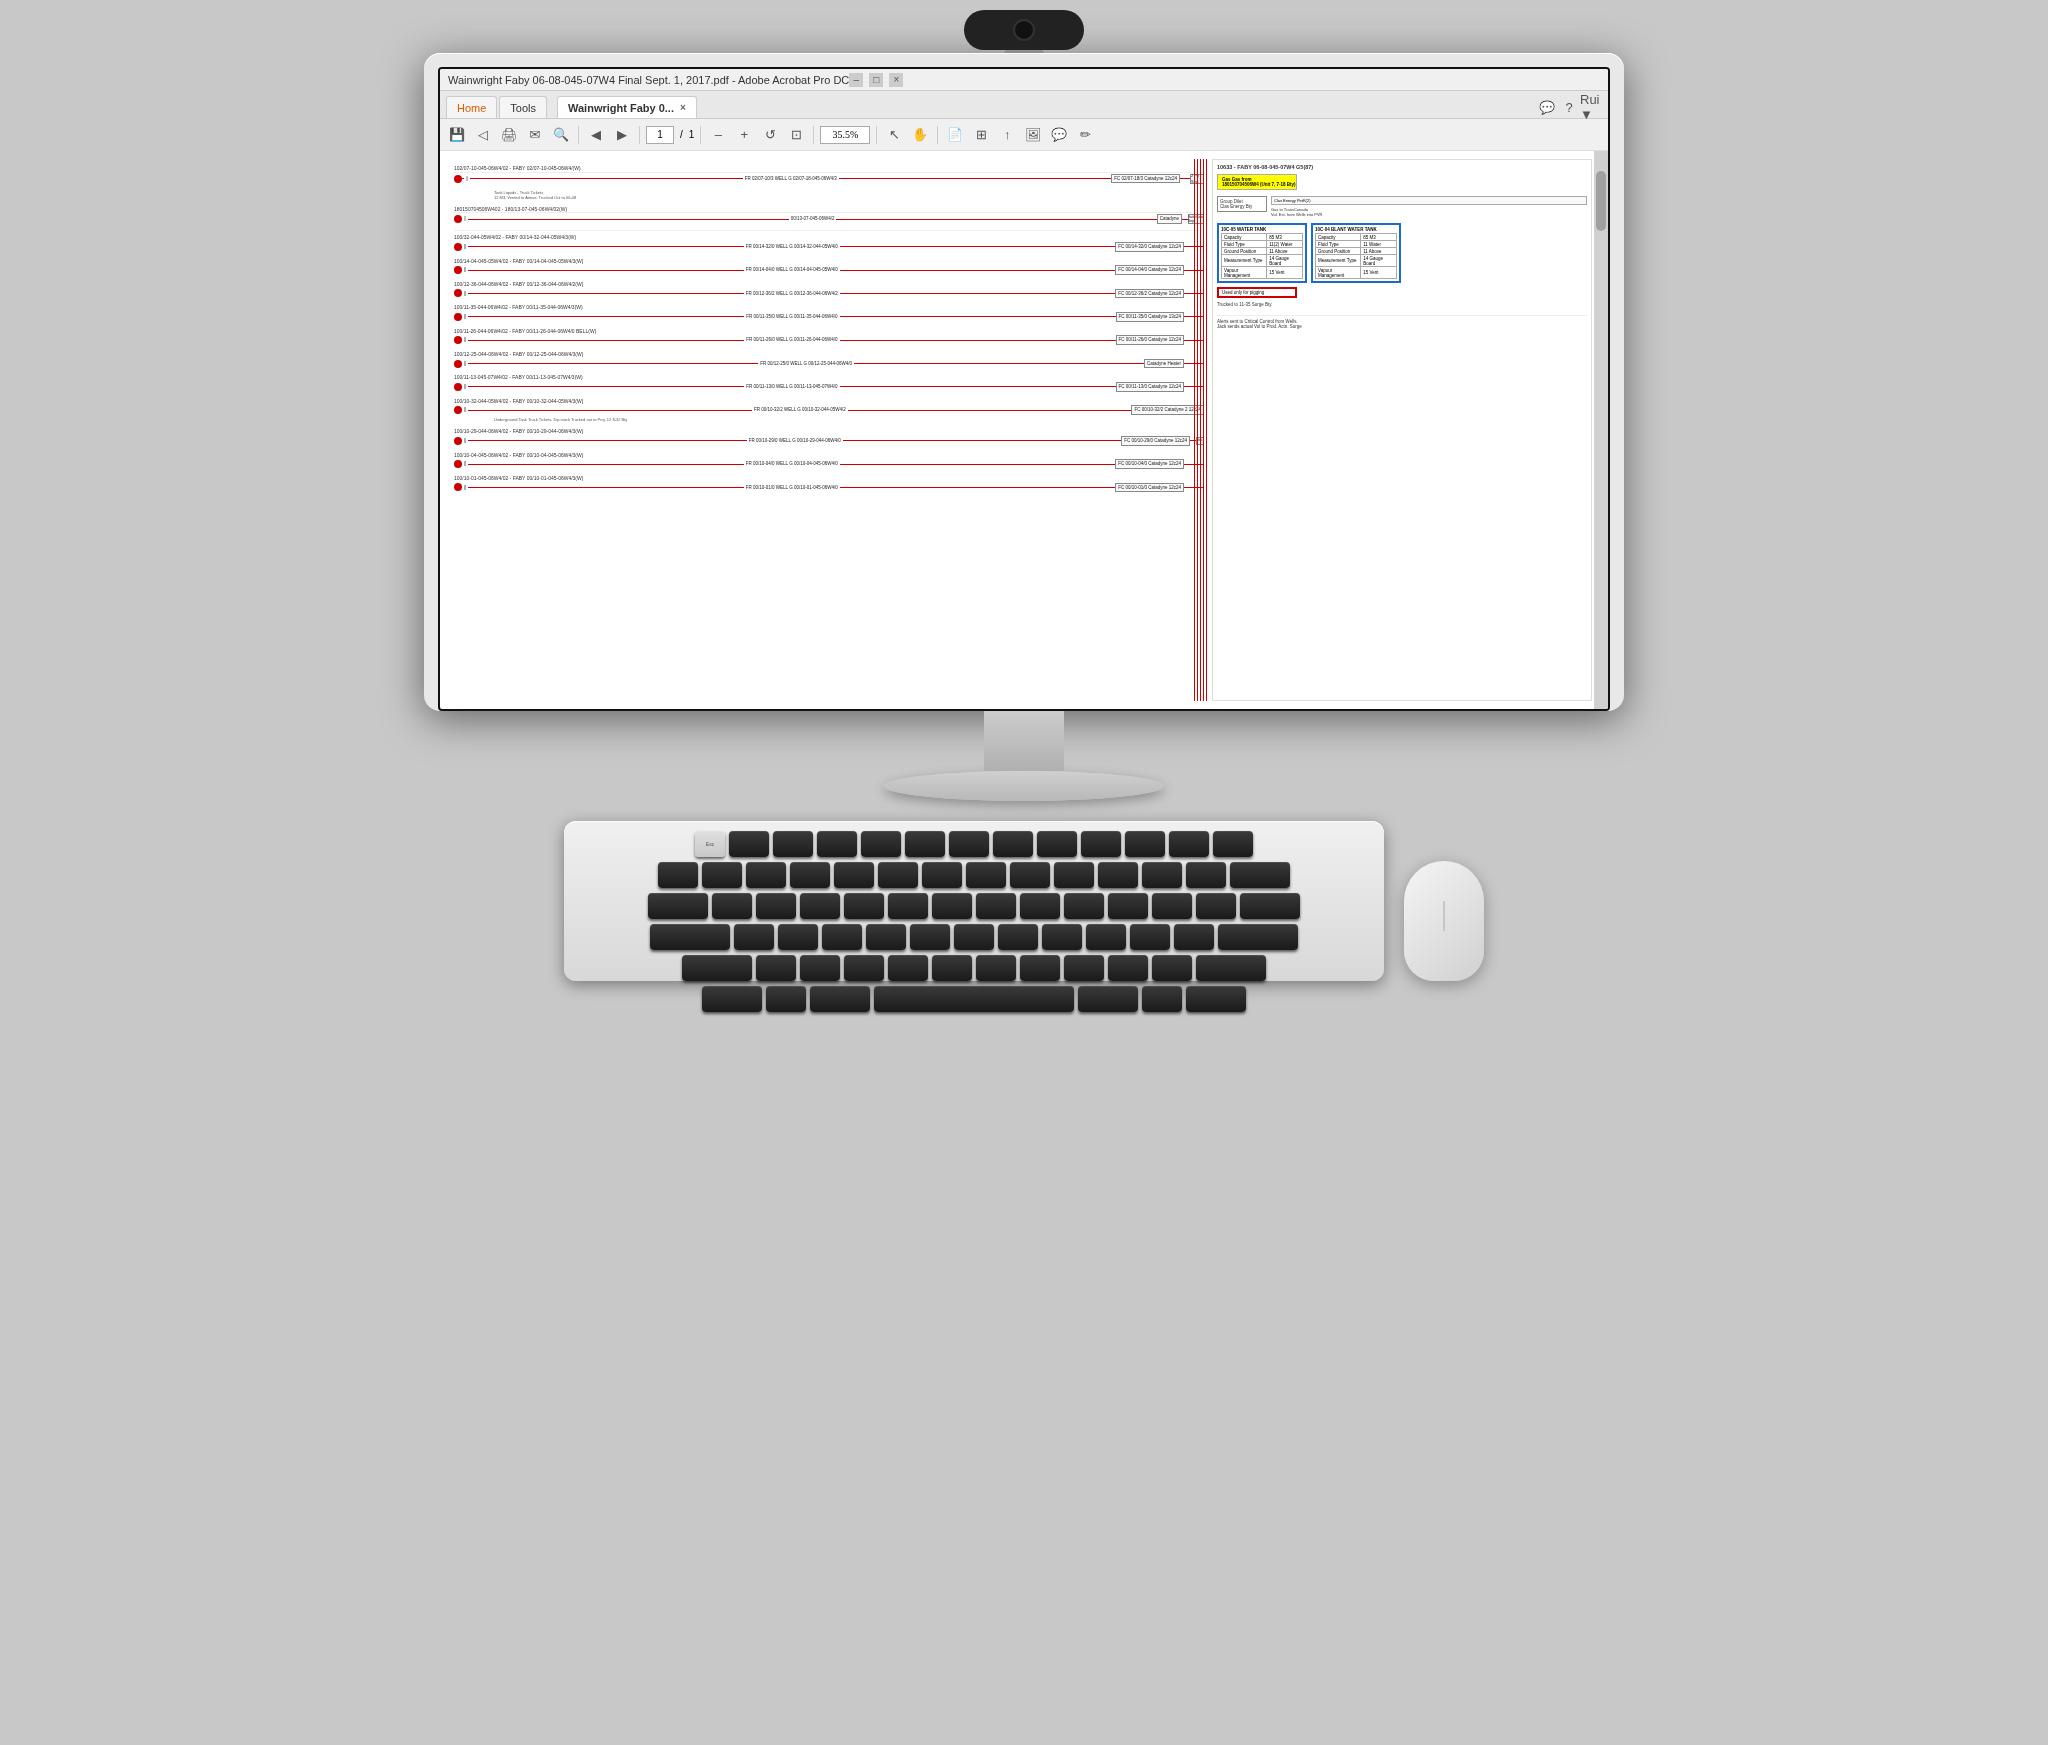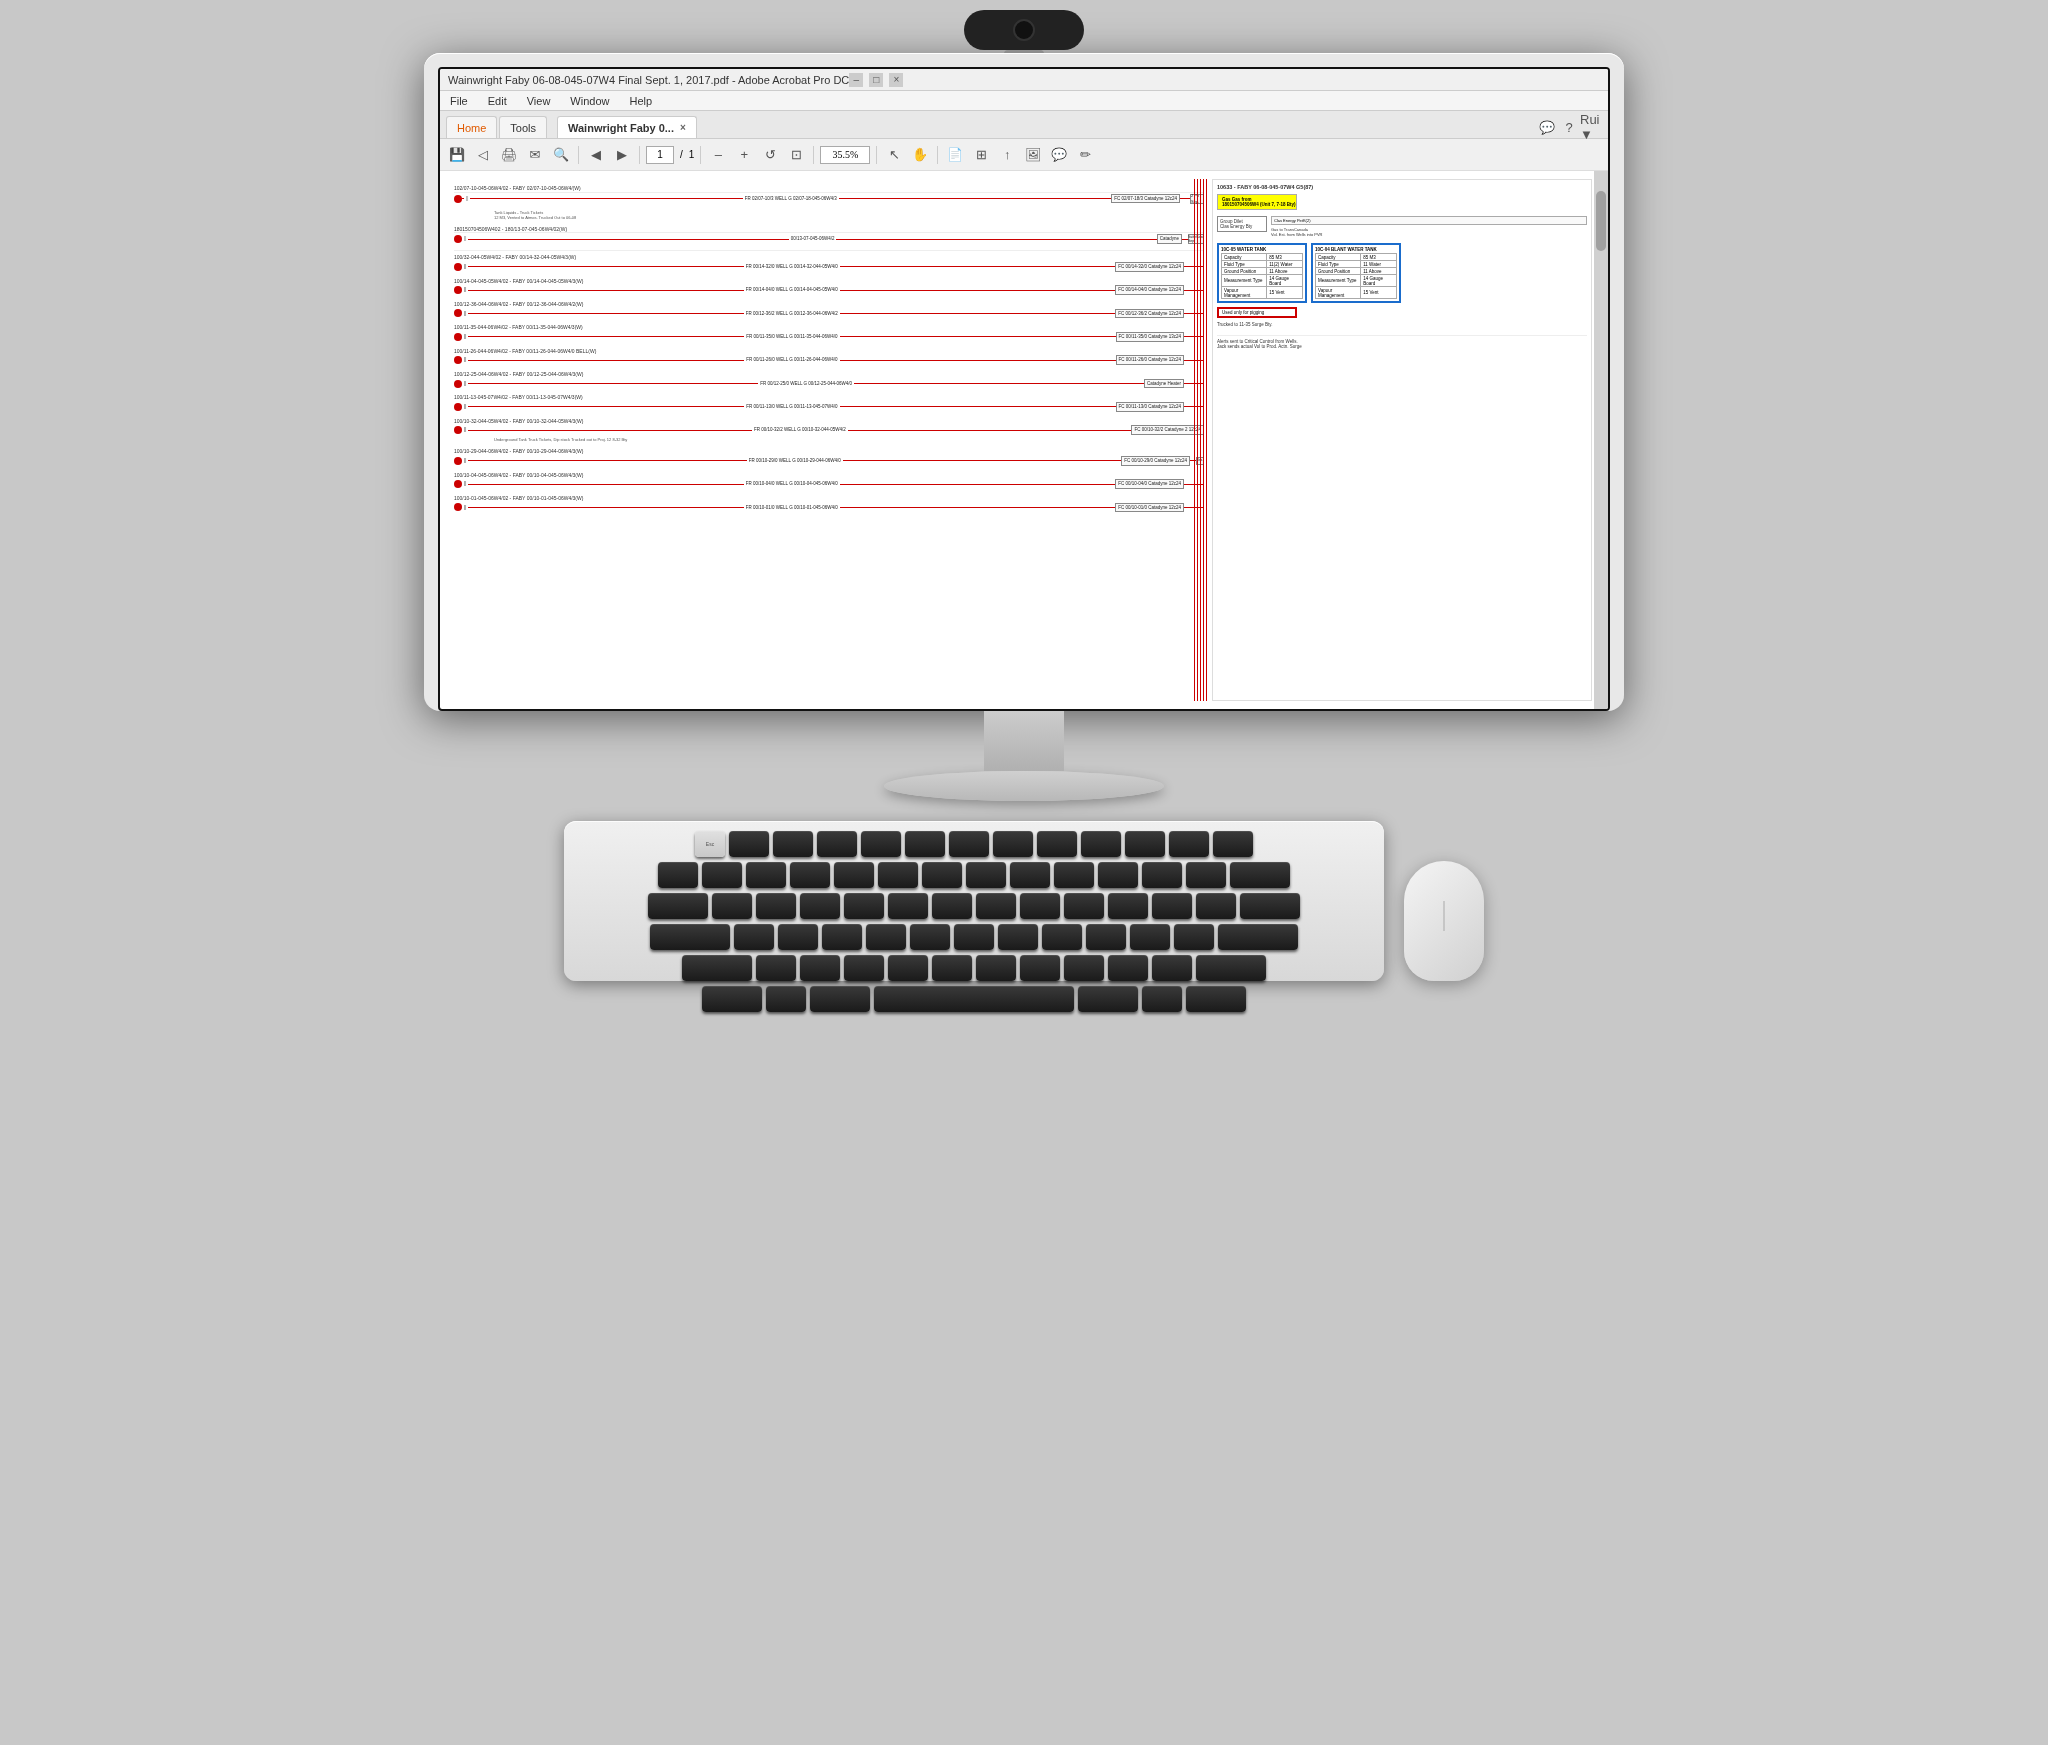--- a/index.html
+++ b/index.html
@@ -394,27 +394,20 @@
 
         <div class="title-bar">
           <span class="title-text">Wainwright Faby 06-08-045-07W4 Final Sept. 1, 2017.pdf - Adobe Acrobat Pro DC</span>
           <div class="window-controls">
             <div class="win-btn">–</div>
             <div class="win-btn">□</div>
             <div class="win-btn">×</div>
           </div>
         </div>
 
-        <div class="menu-bar">
-          <span class="menu-item">File</span>
-          <span class="menu-item">Edit</span>
-          <span class="menu-item">View</span>
-          <span class="menu-item">Window</span>
-          <span class="menu-item">Help</span>
-        </div>
 
         <div class="toolbar-tabs">
           <div class="tab">
             <span style="color:#e05a00;font-weight:normal">Home</span>
           </div>
           <div class="tab">
             <span>Tools</span>
           </div>
           <div class="tab active" style="margin-left:8px;">
             <span>Wainwright Faby 0...</span>

